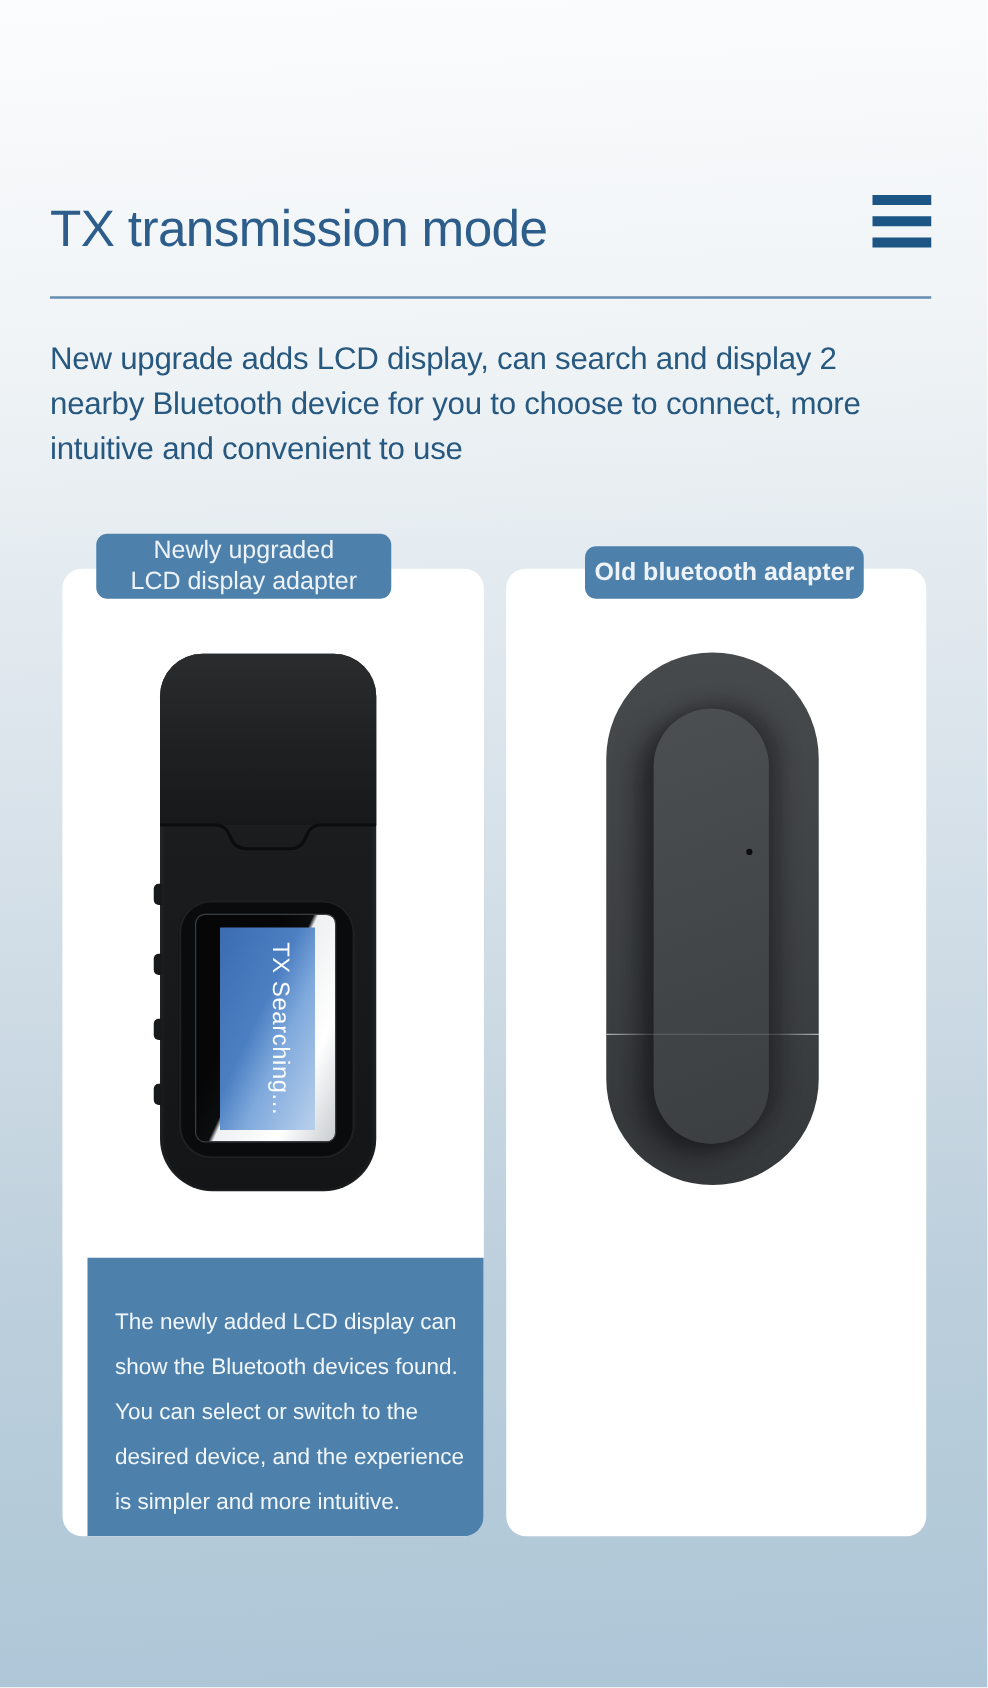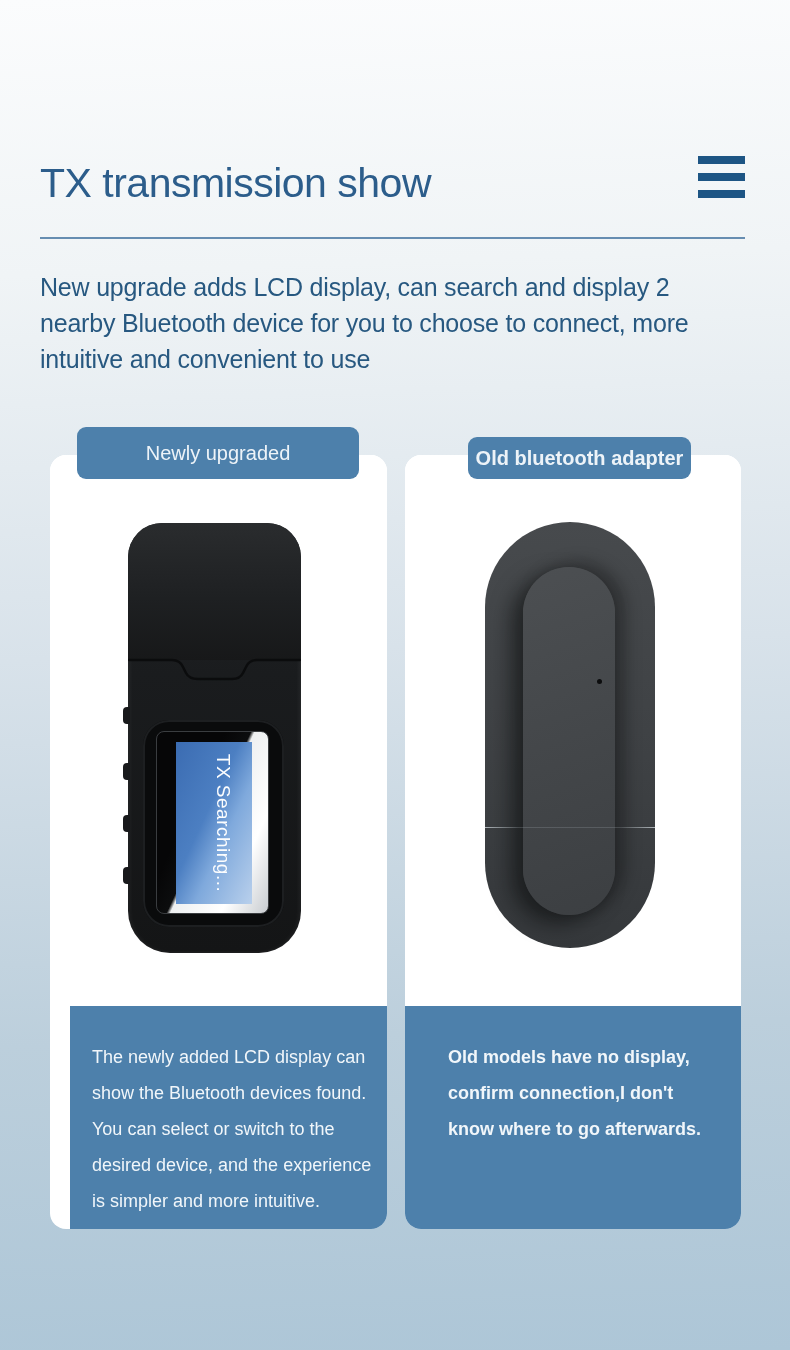--- a/index.html
+++ b/index.html
@@ -18,21 +18,21 @@
          font-size:25px;line-height:36px;letter-spacing:-0.2px;color:#275880;}
 
   
   .col{position:absolute;top:427px;height:802px;}
   .col-left{left:50px;width:337px;}
   .col-right{left:405px;width:336px;font-weight:bold;}
 
   .badge{position:absolute;z-index:2;background:#4d80ab;border-radius:9px;color:#edf3f8;
          display:flex;flex-direction:column;justify-content:center;align-items:center;
          text-align:center;font-size:20px;line-height:25px;}
-  .badge-new{left:27px;top:0;width:282px;height:52px;}
+  .badge-new{left:27px;top:0;width:236px;height:52px;}
   .badge-old{left:63px;top:10px;width:223px;height:42px;}
 
   .card{position:absolute;left:0;top:28px;width:100%;height:774px;border-radius:16px;
         overflow:hidden;background:#ffffff;}
   .white-area{position:relative;height:551px;background:#ffffff;}
   .panel{height:223px;background:#4d80ab;color:#f1f6fa;box-sizing:border-box;}
   .panel p{margin:0;font-size:18px;line-height:36px;}
   .panel-new{padding:33px 12px 0 22px;margin-left:20px;}
   .panel-old{padding:33px 32px 0 43px;}
 
@@ -65,35 +65,36 @@
              box-shadow:-12px 8px 20px rgba(8,9,10,.55),10px -4px 16px rgba(8,9,10,.35);}
   .led-hole{position:absolute;left:74px;top:112px;width:5px;height:5px;border-radius:50%;background:#0c0d0e;}
   .usb-seam{position:absolute;left:0;top:305px;width:100%;height:1px;
             background:linear-gradient(90deg,rgba(220,228,233,.7),rgba(160,168,173,.25) 20%,rgba(160,168,173,.25) 80%,rgba(220,228,233,.7));}
 </style>
 </head>
 <body>
 
 <div class="page">
 
-  <h1 class="title">TX transmission show</h1>
+  <h1 class="title">TX transmission mode</h1>
 
   <div class="menu">
     <div class="bar"></div>
     <div class="bar"></div>
     <div class="bar"></div>
   </div>
 
   <div class="divider"></div>
 
   <p class="intro">New upgrade adds LCD display, can search and display 2 nearby Bluetooth device for you to choose to connect, more intuitive and convenient to use</p>
 
   <section class="col col-left">
     <div class="badge badge-new">
       <span>Newly upgraded</span>
+      <span>LCD display adapter</span>
     </div>
     <div class="card">
       <div class="white-area">
         <div class="dev-new">
           <div class="clip"></div>
           <svg class="seam" width="173" height="170" viewBox="0 0 173 170">
             <path d="M1 137 L44 137 Q52 137 55 144 L58 150 Q61 156 70 156 L104 156 Q112 156 115 150 L118 144 Q121 137 129 137 L172 137" fill="none" stroke="#0b0c0d" stroke-width="2.5" stroke-linecap="round"></path>
           </svg>
           <div class="side-btn" style="top:184px"></div>
           <div class="side-btn" style="top:240px"></div>
@@ -119,19 +120,16 @@
     </div>
     <div class="card">
       <div class="white-area">
         <div class="dev-old">
           <div class="usb-inner">
             <div class="led-hole"></div>
           </div>
           <div class="usb-seam"></div>
         </div>
       </div>
-      <div class="panel panel-old">
-        <p>Old models have no display, confirm connection,I don't know where to go afterwards.</p>
-      </div>
     </div>
   </section>
 
 </div>
 
 </body></html>

